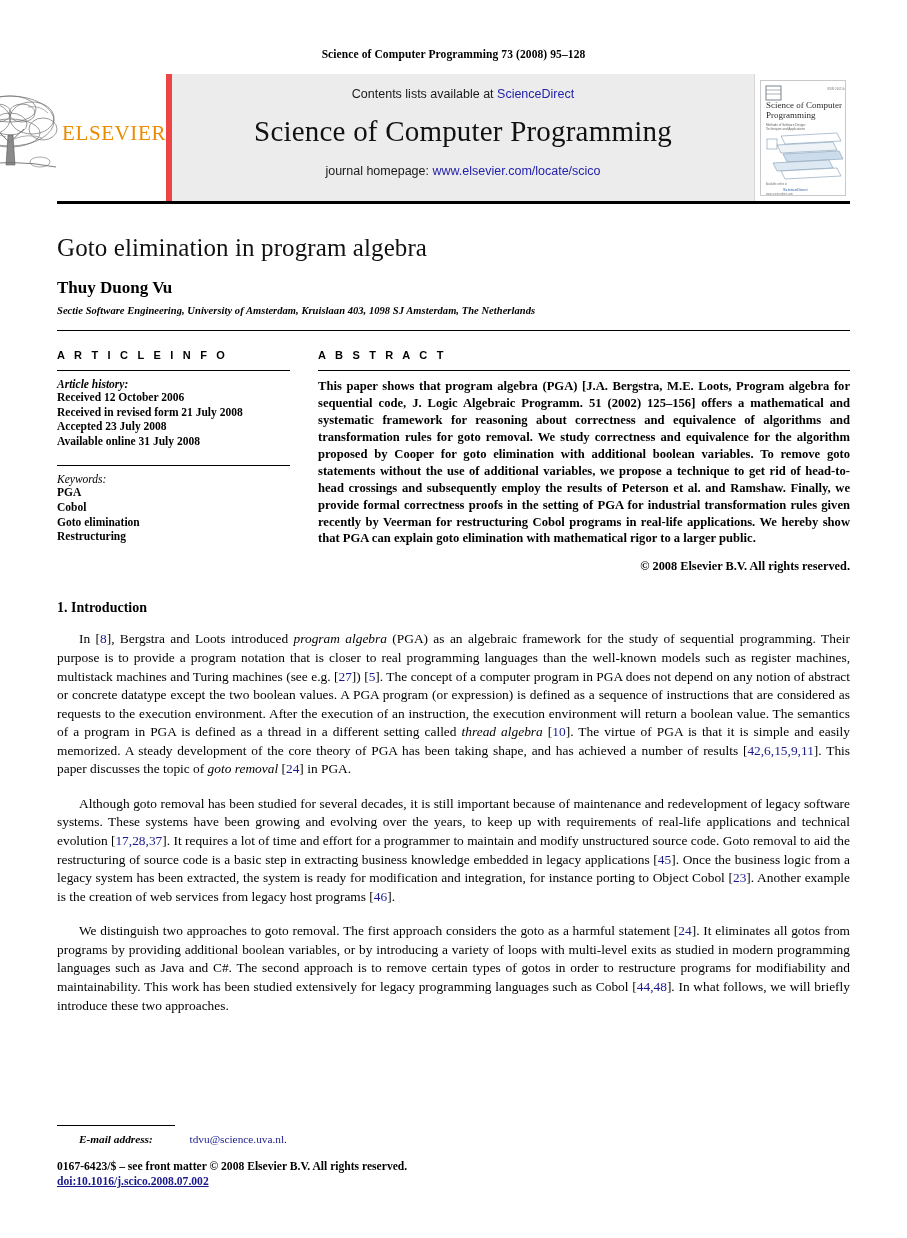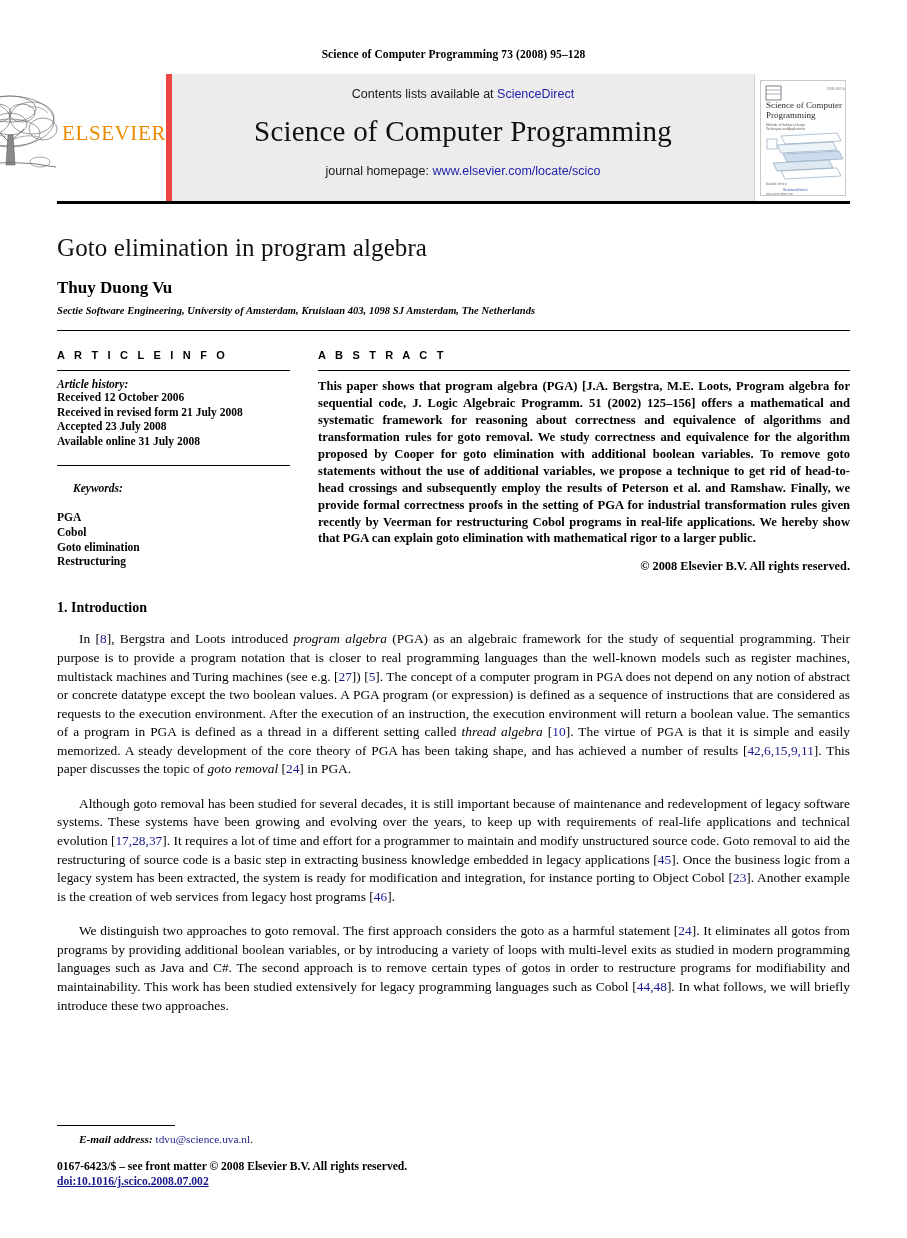--- a/index.html
+++ b/index.html
@@ -163,23 +163,23 @@
   }
   .hist-line {
     font-size: 11.5px;
     font-weight: bold;
     margin: 0;
     line-height: 1.27;
   }
   .kw-gap { height: 17px; }
   .kw-label {
     font-style: italic;
-    font-weight: bold;
-    font-size: 11.5px;
-    margin: 16px;
+    font-weight: normal;
+    font-size: 11.5px;
+    margin: 0;
   }
   .kw-line {
     font-size: 11.5px;
     font-weight: bold;
     margin: 0;
     line-height: 1.27;
   }
 
   .abstract-body {
     font-family: "Liberation Serif", serif;
@@ -228,21 +228,21 @@
   .fn-rule {
     width: 118px;
     border-top: 1.3px solid #000;
     margin-bottom: 7px;
   }
   .fn-email {
     font-size: 11.3px;
     margin: 0 0 14px 22px;
   }
   .fn-email .lbl { font-style: italic; font-weight: bold; }
-  .fn-email .mail { color: #1a1a8c; }
+  .fn-email .mail { color: #1a1a8c; margin-left: 34px; }
   .fn-front {
     font-size: 11.6px;
     font-weight: bold;
     margin: 0;
     line-height: 1.35;
   }
   .fn-doi {
     font-size: 11.6px;
     font-weight: bold;
     color: #1a1a8c;

